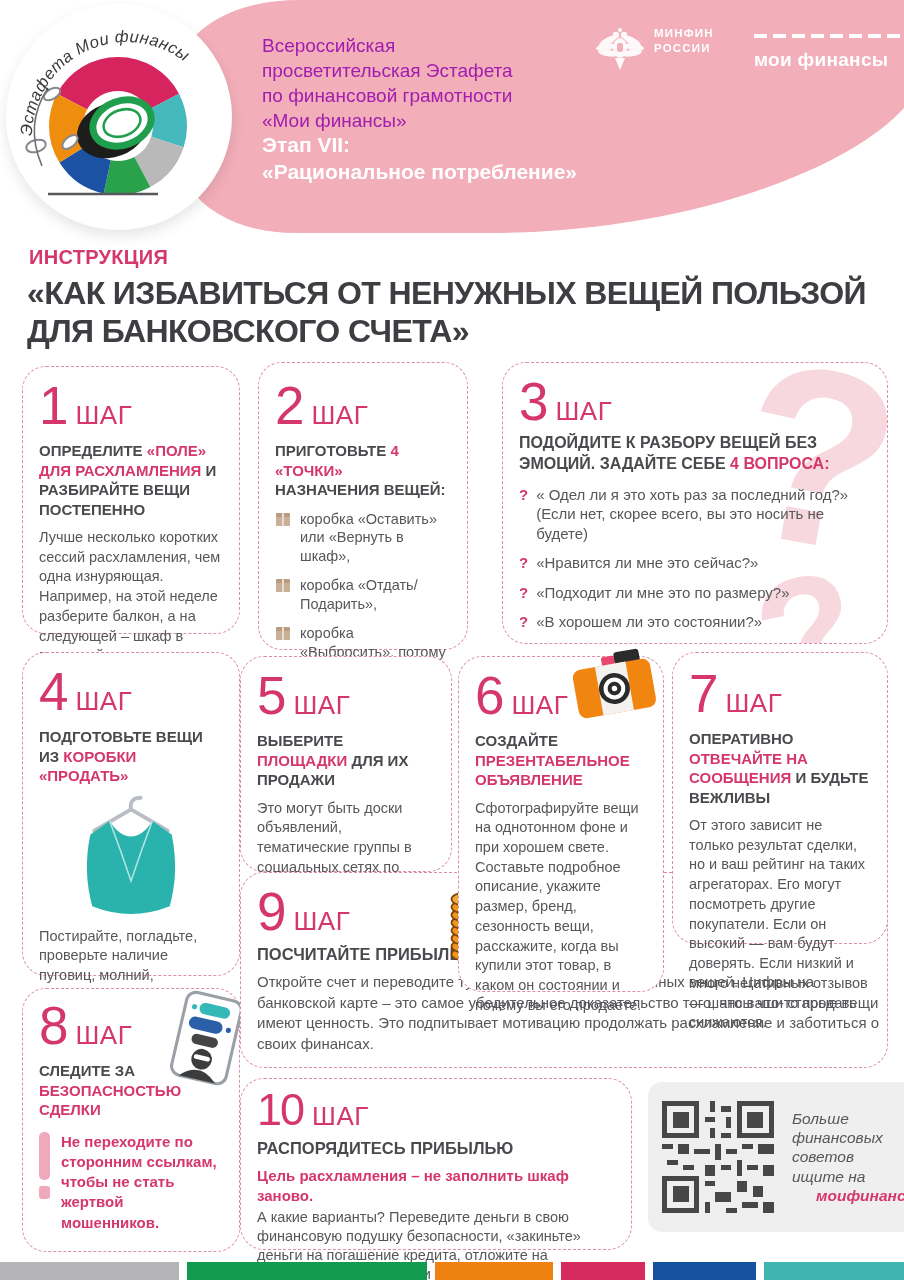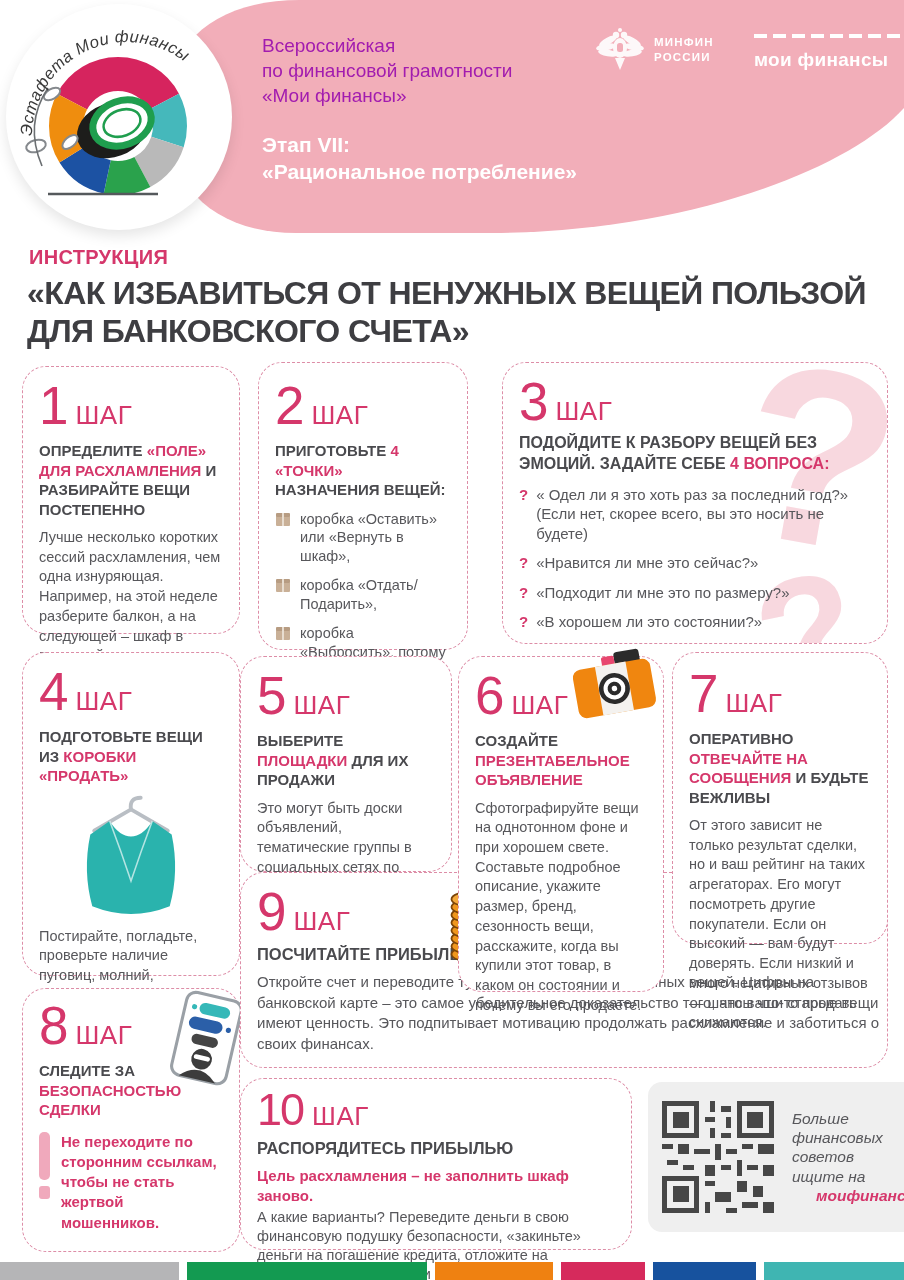--- a/index.html
+++ b/index.html
@@ -6,21 +6,21 @@
   html,body { background:#ffffff; }
   body { font-family: "Liberation Sans", "DejaVu Sans", sans-serif; }
   .poster { position:relative; width:904px; height:1280px; background:#fff; overflow:hidden; margin:0 auto; }
 
   
   .header-blob { position:absolute; left:0; top:0; width:904px; height:240px; }
   .logo-circle { position:absolute; left:6px; top:4px; width:226px; height:226px; border-radius:50%;
                  background:#fff; box-shadow:0 6px 14px rgba(0,0,0,.10); }
   .hdr-program { position:absolute; left:262px; top:33px; color:#a21caf; font-size:19px; font-weight:400; line-height:25px; }
   .hdr-stage   { position:absolute; left:262px; top:131px; color:#fff; font-size:21px; font-weight:700; line-height:27px; }
-  .minfin { position:absolute; left:596px; top:26px; display:flex; align-items:center; gap:10px; }
+  .minfin { position:absolute; left:596px; top:26px; display:flex; align-items:flex-start; gap:10px; }
   .minfin-text { color:#fff; font-size:11.5px; font-weight:700; letter-spacing:1.2px; line-height:15px; }
   .brand { position:absolute; left:754px; top:34px; width:150px; }
   .brand-dashes { height:4px; width:148px;
       background:repeating-linear-gradient(90deg,#fff 0 13px,rgba(255,255,255,0) 13px 19px); }
   .brand-name { margin-top:11px; color:#fff; font-size:19px; font-weight:700; letter-spacing:.3px; }
 
   
   .intro-label { position:absolute; left:29px; top:246px; color:#d5376b; font-size:20px; font-weight:700; letter-spacing:.3px; }
   .intro-title { position:absolute; left:27px; top:274px; width:844px; color:#3e3e42; font-size:32px;
                  font-weight:700; line-height:1.2; letter-spacing:-0.6px; }
@@ -123,20 +123,21 @@
       <path d="M36 162 Q18 120 42 84" fill="none" stroke="#6b6f72" stroke-width="1.6"></path>
       <line x1="42" y1="190" x2="152" y2="190" stroke="#55595c" stroke-width="2.5"></line>
       <text font-size="16.5" font-style="italic" fill="#3a3a3a" letter-spacing="0.5">
         <textPath href="#arcText" startOffset="4">Эстафета Мои финансы</textPath>
       </text>
     </svg>
   </div>
 
   <div class="hdr-program">
     <div>Всероссийская</div>
+    <div>просветительская Эстафета</div>
     <div>по финансовой грамотности</div>
     <div>«Мои финансы»</div>
   </div>
   <div class="hdr-stage">
     <div>Этап VII:</div>
     <div>«Рациональное потребление»</div>
   </div>
 
   <div class="minfin">
     <svg width="48" height="48" viewBox="0 0 48 48">

